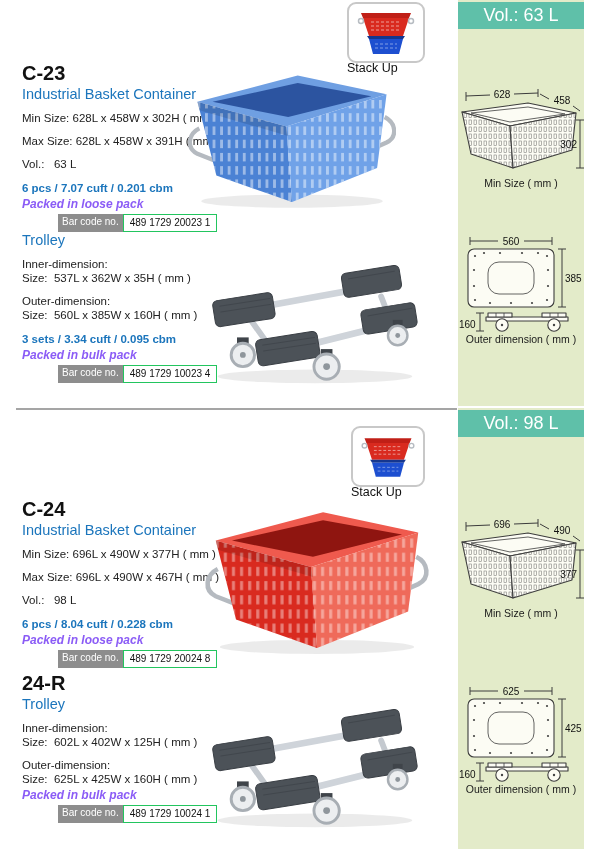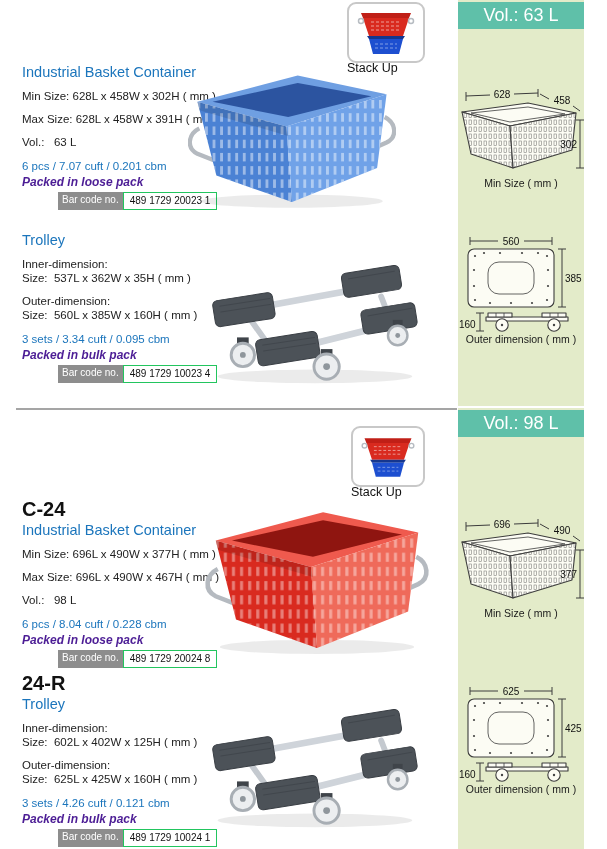--- a/index.html
+++ b/index.html
@@ -22,22 +22,22 @@
   .art{fill:#fcfcf4;stroke:#3c3c3c;stroke-width:1.1;stroke-linejoin:round;}
   .artline{fill:none;stroke:#3c3c3c;stroke-width:.8;}
   .dimtext{font-size:10px;fill:#111;font-family:"Liberation Sans",sans-serif;}
 
   
   .product-block{position:absolute;left:22px;width:240px;}
   .model{font-size:20px;font-weight:700;color:#111;margin:0;line-height:22px;}
   .ptype{font-size:14.5px;color:#1b75bc;margin-top:2px;line-height:16px;}
   .spec{font-size:11.5px;margin-top:10px;line-height:13px;color:#222;}
   .spec-tight{margin-top:1px;}
-  .packinfo{font-size:11.5px;color:#1b75bc;margin-top:11px;line-height:13px;}
-  .packstyle{font-size:12px;font-weight:700;font-style:italic;margin-top:2px;line-height:14px;color:#4c1d95;}
+  .packinfo{font-size:11.5px;color:#1b75bc;margin-top:11px;line-height:13px;font-weight:bold;}
+  .packstyle{font-size:12px;font-weight:700;font-style:italic;margin-top:2px;line-height:14px;color:#8b5cf6;}
   .barcode-row{margin-top:3px;display:flex;width:max-content;font-size:10px;line-height:12px;padding-left:36px;}
   .barcode-label{background:#8d8d8d;color:#fff;padding:2px 4px;}
   .barcode-value{border:1px solid #22c55e;background:#fff;color:#111;padding:2px 6px;}
 
   .divider{position:absolute;left:16px;top:408px;width:441px;height:2px;background:#a5a5a5;}
 
   
   .photo{position:absolute;}
   .stack-thumb{position:absolute;background:#fff;border:2px solid #c8c8c8;border-radius:9px;
                display:flex;align-items:center;justify-content:center;}
@@ -206,20 +206,21 @@
       <line class="dim" x1="18" y1="81" x2="26" y2="81"></line>
         <line class="dim" x1="18" y1="99" x2="26" y2="99"></line>
       <text class="dimtext" x="1" y="96">160</text>
     </svg>
     <div class="caption">Outer dimension ( mm )</div>
   </div>
 
   <div class="divider"></div>
 
   <section class="product-block" style="top:62px;">
+    <h2 class="model">C-23</h2>
     <div class="ptype">Industrial Basket Container</div>
     <div class="spec">Min Size: 628L x 458W x 302H ( mm )</div>
     <div class="spec">Max Size: 628L x 458W x 391H ( mm )</div>
     <div class="spec">Vol.:&nbsp;&nbsp; 63 L</div>
     <div class="packinfo">6 pcs / 7.07 cuft / 0.201 cbm</div>
     <div class="packstyle">Packed in loose pack</div>
     <div class="barcode-row">
       <span class="barcode-label">Bar code no.</span>
       <span class="barcode-value">489 1729 20023 1</span>
     </div>
@@ -253,21 +254,20 @@
     </div>
   </section>
 
   <section class="product-block" style="top:672px;">
     <h2 class="model">24-R</h2>
     <div class="ptype">Trolley</div>
     <div class="spec">Inner-dimension:</div>
     <div class="spec spec-tight">Size:&nbsp; 602L x 402W x 125H ( mm )</div>
     <div class="spec">Outer-dimension:</div>
     <div class="spec spec-tight">Size:&nbsp; 625L x 425W x 160H ( mm )</div>
-    <div class="packinfo">3 sets / 4.26 cuft / 0.121 cbm</div>
     <div class="packstyle">Packed in bulk pack</div>
     <div class="barcode-row">
       <span class="barcode-label">Bar code no.</span>
       <span class="barcode-value">489 1729 10024 1</span>
     </div>
   </section>
 
   <div class="stack-thumb" style="left:347px;top:2px;width:74px;height:57px;">
     <svg width="66" height="50" viewBox="0 0 66 50">
       <polygon points="8,5 58,5 56,10 10,10" fill="#c01f17"></polygon>

